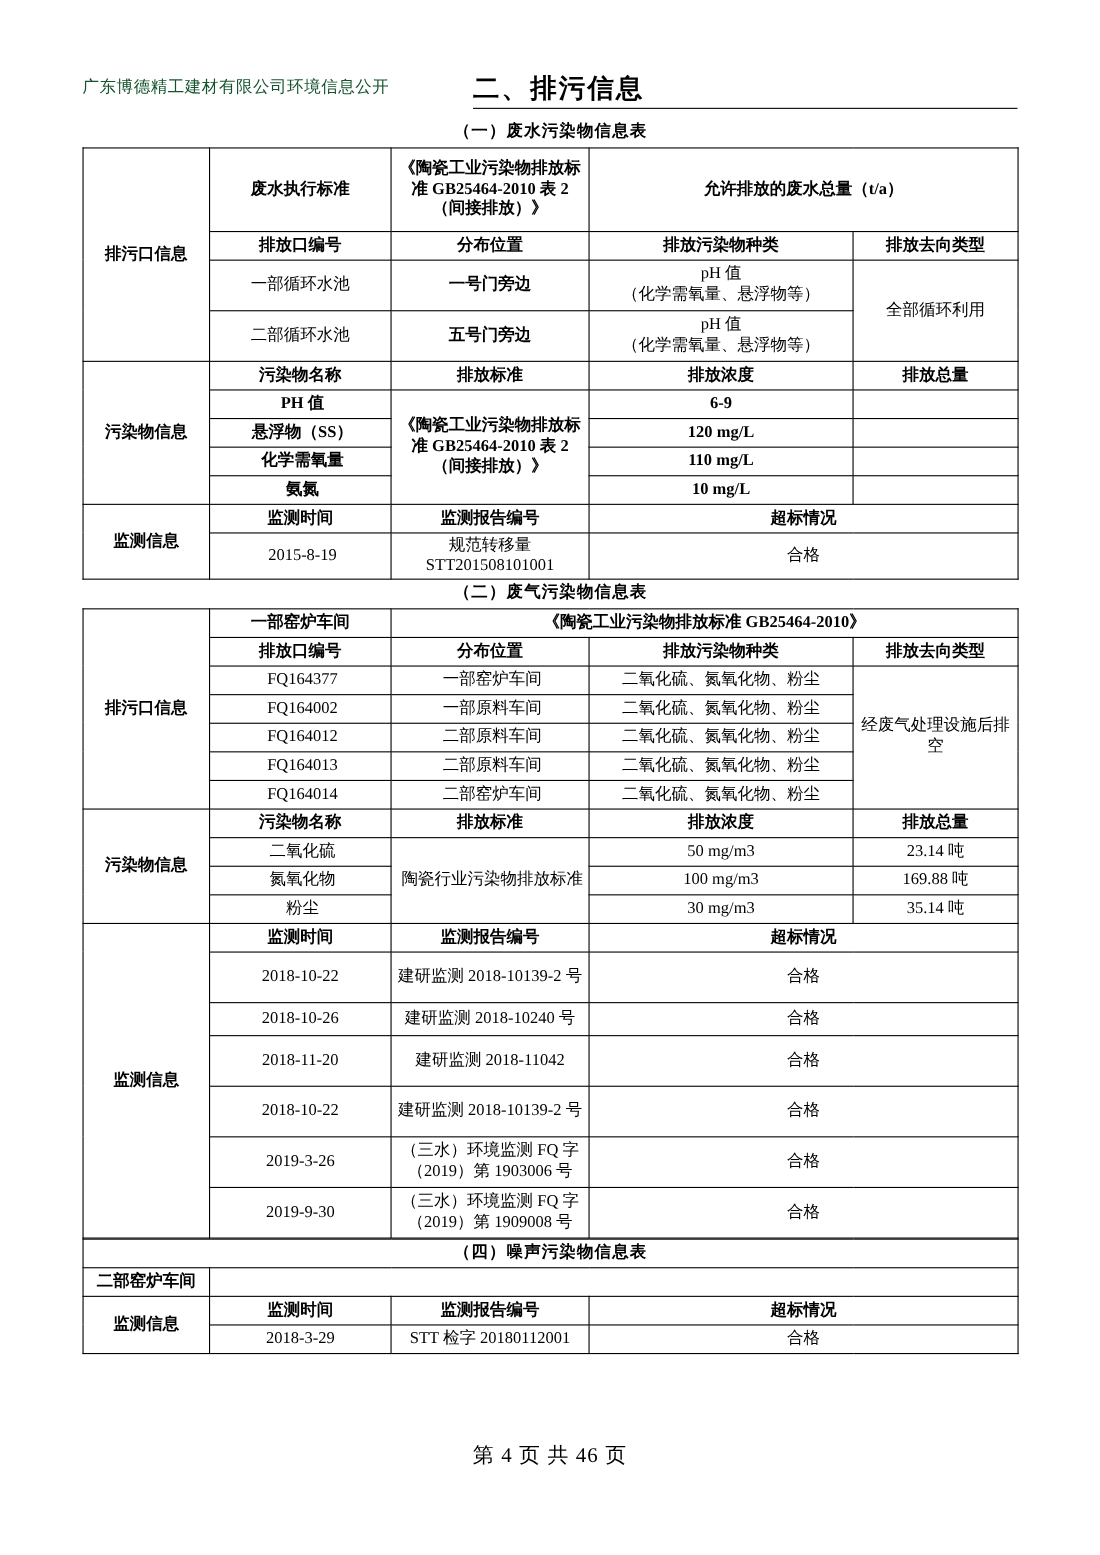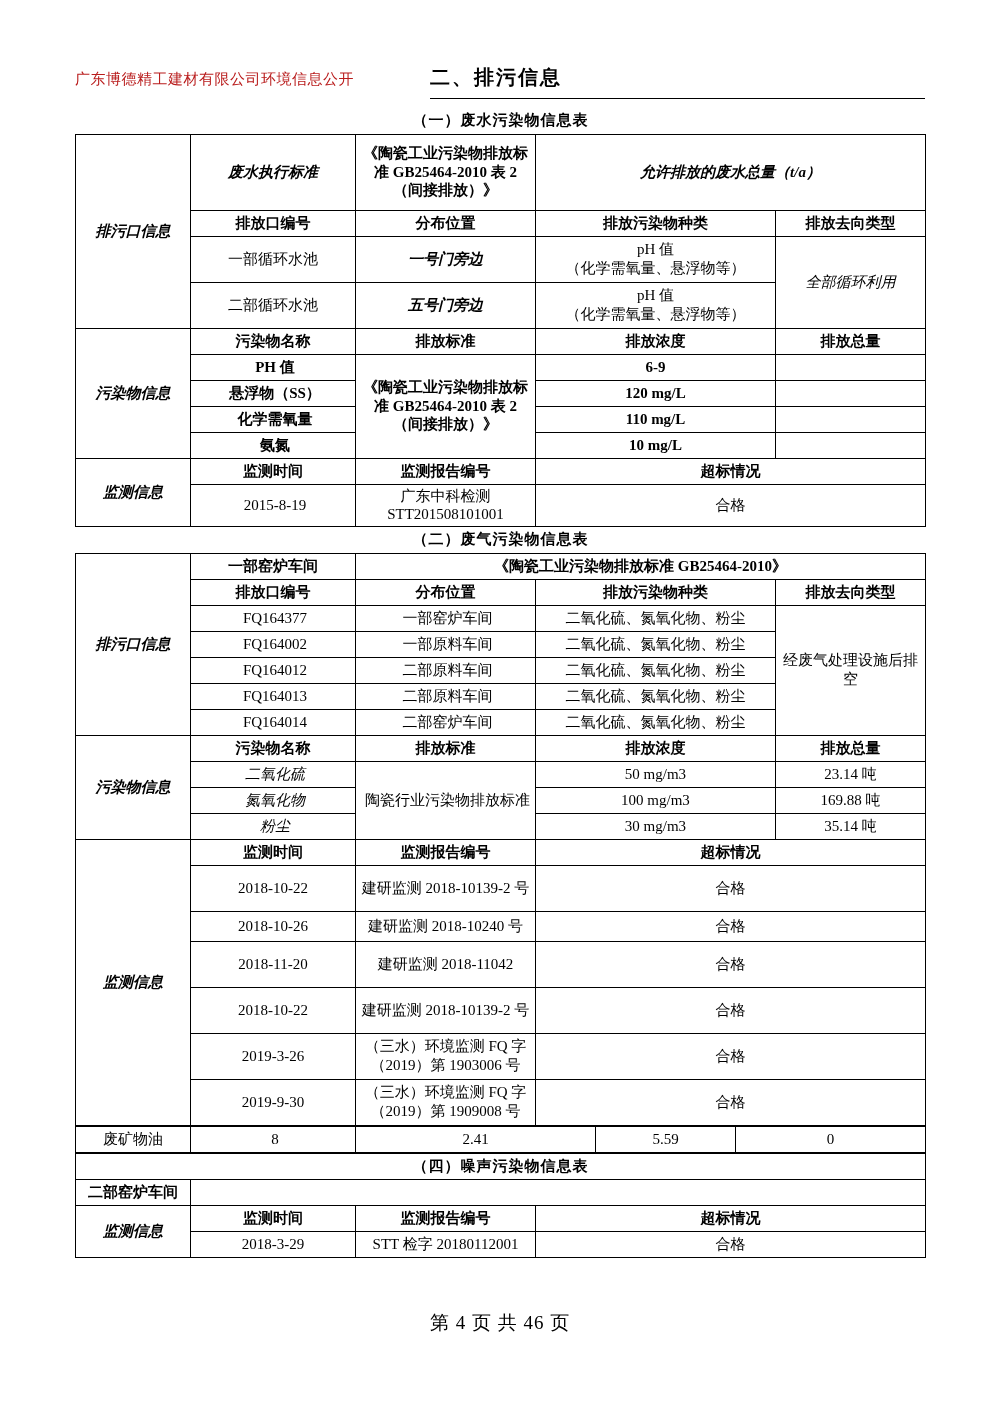--- a/index.html
+++ b/index.html
@@ -24,28 +24,28 @@
     top: 62px;
     left: 75px;
     width: 850px;
     height: 40px;
   }
   .header-left {
     position: absolute;
     left: 0;
     top: 8px;
     font-size: 15px;
-    color: #b91c1c;
+    color: #14532d;
     letter-spacing: 0.5px;
   }
   .header-title {
     position: absolute;
     left: 355px;
     top: 2px;
-    font-size: 20px;
+    font-size: 24px;
     font-weight: bold;
     letter-spacing: 2px;
   }
   .header-rule {
     position: absolute;
     left: 355px;
     top: 36px;
     width: 495px;
     border-bottom: 1.5px solid #000;
   }
@@ -88,21 +88,20 @@
     padding-left: 8px !important;
   }
   .blue {
     color: #2222cc;
   }
   .small {
     font-size: 12.5px;
   }
   .big {
     font-size: 17px;
-    font-style: italic;
   }
   .tall {
     height: 38px;
   }
   .footer {
     position: absolute;
     left: 0;
     right: 0;
     top: 1310px;
     text-align: center;
@@ -195,21 +194,21 @@
       </tr>
 
       <tr>
         <td rowspan="2" class="b big">监测信息</td>
         <td class="b">监测时间</td>
         <td class="b">监测报告编号</td>
         <td colspan="2" class="b">超标情况</td>
       </tr>
       <tr>
         <td class="left">2015-8-19</td>
-        <td class="small">广东中科检测 STT201508101001</td>
+        <td class="small">规范转移量 STT201508101001</td>
         <td colspan="2">合格</td>
       </tr>
     </tbody>
       </table>
 
     <table class="grid">
       <colgroup>
         <col style="width:115px">
         <col style="width:165px">
         <col style="width:180px">
@@ -323,27 +322,20 @@
 
     <table class="grid">
       <colgroup>
         <col style="width:115px">
         <col style="width:165px">
         <col style="width:240px">
         <col style="width:140px">
         <col style="width:190px">
       </colgroup>
       <tbody>
-      <tr>
-        <td>废矿物油</td>
-        <td class="left">8</td>
-        <td>2.41</td>
-        <td>5.59</td>
-        <td>0</td>
-      </tr>
     </tbody>
       </table>
 
     <table class="grid">
       <colgroup>
         <col style="width:115px">
         <col style="width:165px">
         <col style="width:180px">
         <col style="width:240px">
         <col style="width:150px">

